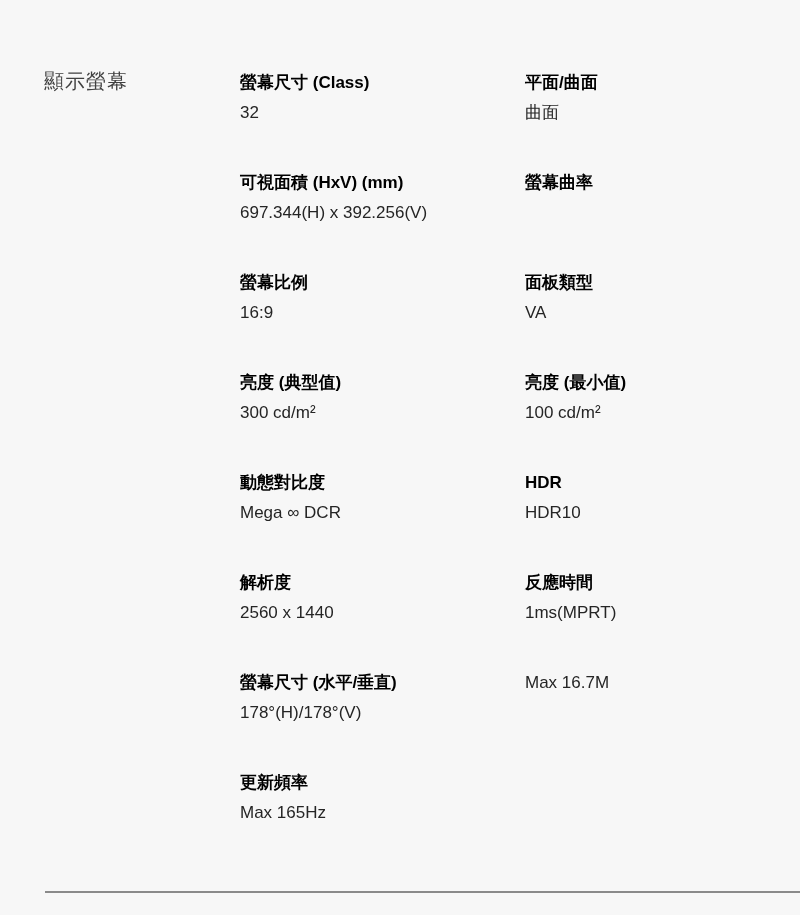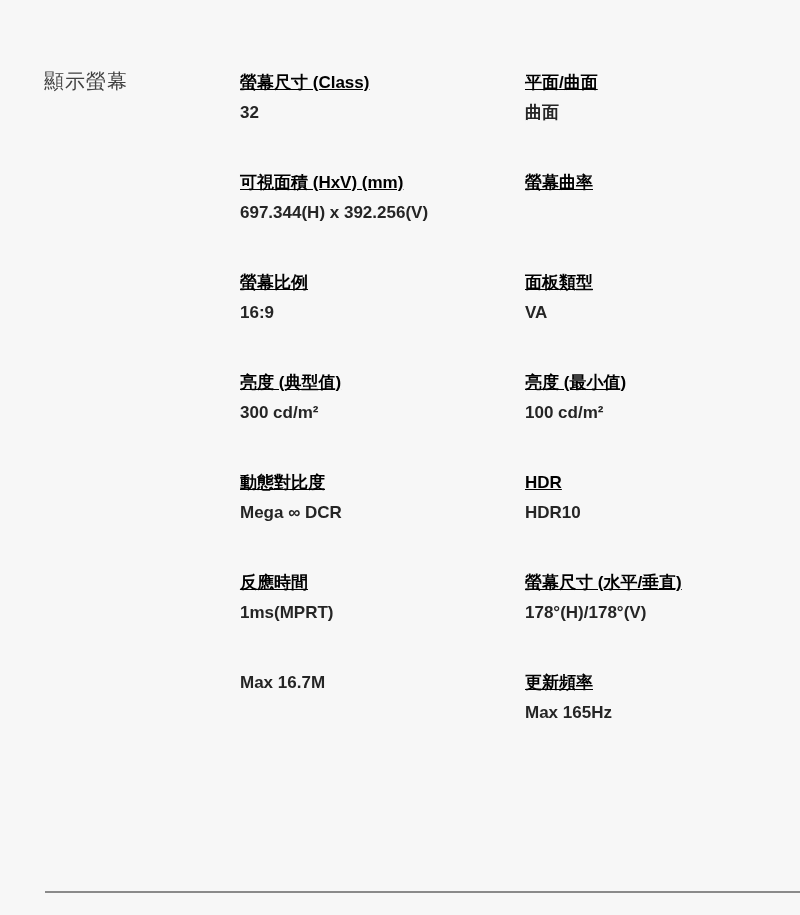--- a/index.html
+++ b/index.html
@@ -34,25 +34,24 @@
     grid-auto-rows: 60px;
     row-gap: 40px;
   }
   .spec-item { overflow: visible; }
   .spec-label {
     font-size: 17px;
     font-weight: 700;
     color: #000;
     line-height: 30px;
     white-space: nowrap;
-    text-decoration: underline;
   }
   .spec-value {
     font-size: 17px;
-    font-weight: 700;
+    font-weight: 400;
     color: #252525;
     line-height: 30px;
     white-space: nowrap;
   }
   .divider {
     position: absolute;
     left: 45px;
     right: 0;
     top: 891px;
     height: 2px;
@@ -105,20 +104,24 @@
 
     <div class="spec-item">
       <div class="spec-label">動態對比度</div>
       <div class="spec-value">Mega ∞ DCR</div>
     </div>
 
     <div class="spec-item">
       <div class="spec-label">HDR</div>
       <div class="spec-value">HDR10</div>
     </div>
+    <div class="spec-item">
+      <div class="spec-label">解析度</div>
+      <div class="spec-value">2560 x 1440</div>
+    </div>
 
     <div class="spec-item">
       <div class="spec-label">反應時間</div>
       <div class="spec-value">1ms(MPRT)</div>
     </div>
     <div class="spec-item">
       <div class="spec-label">螢幕尺寸 (水平/垂直)</div>
       <div class="spec-value">178°(H)/178°(V)</div>
     </div>
 

